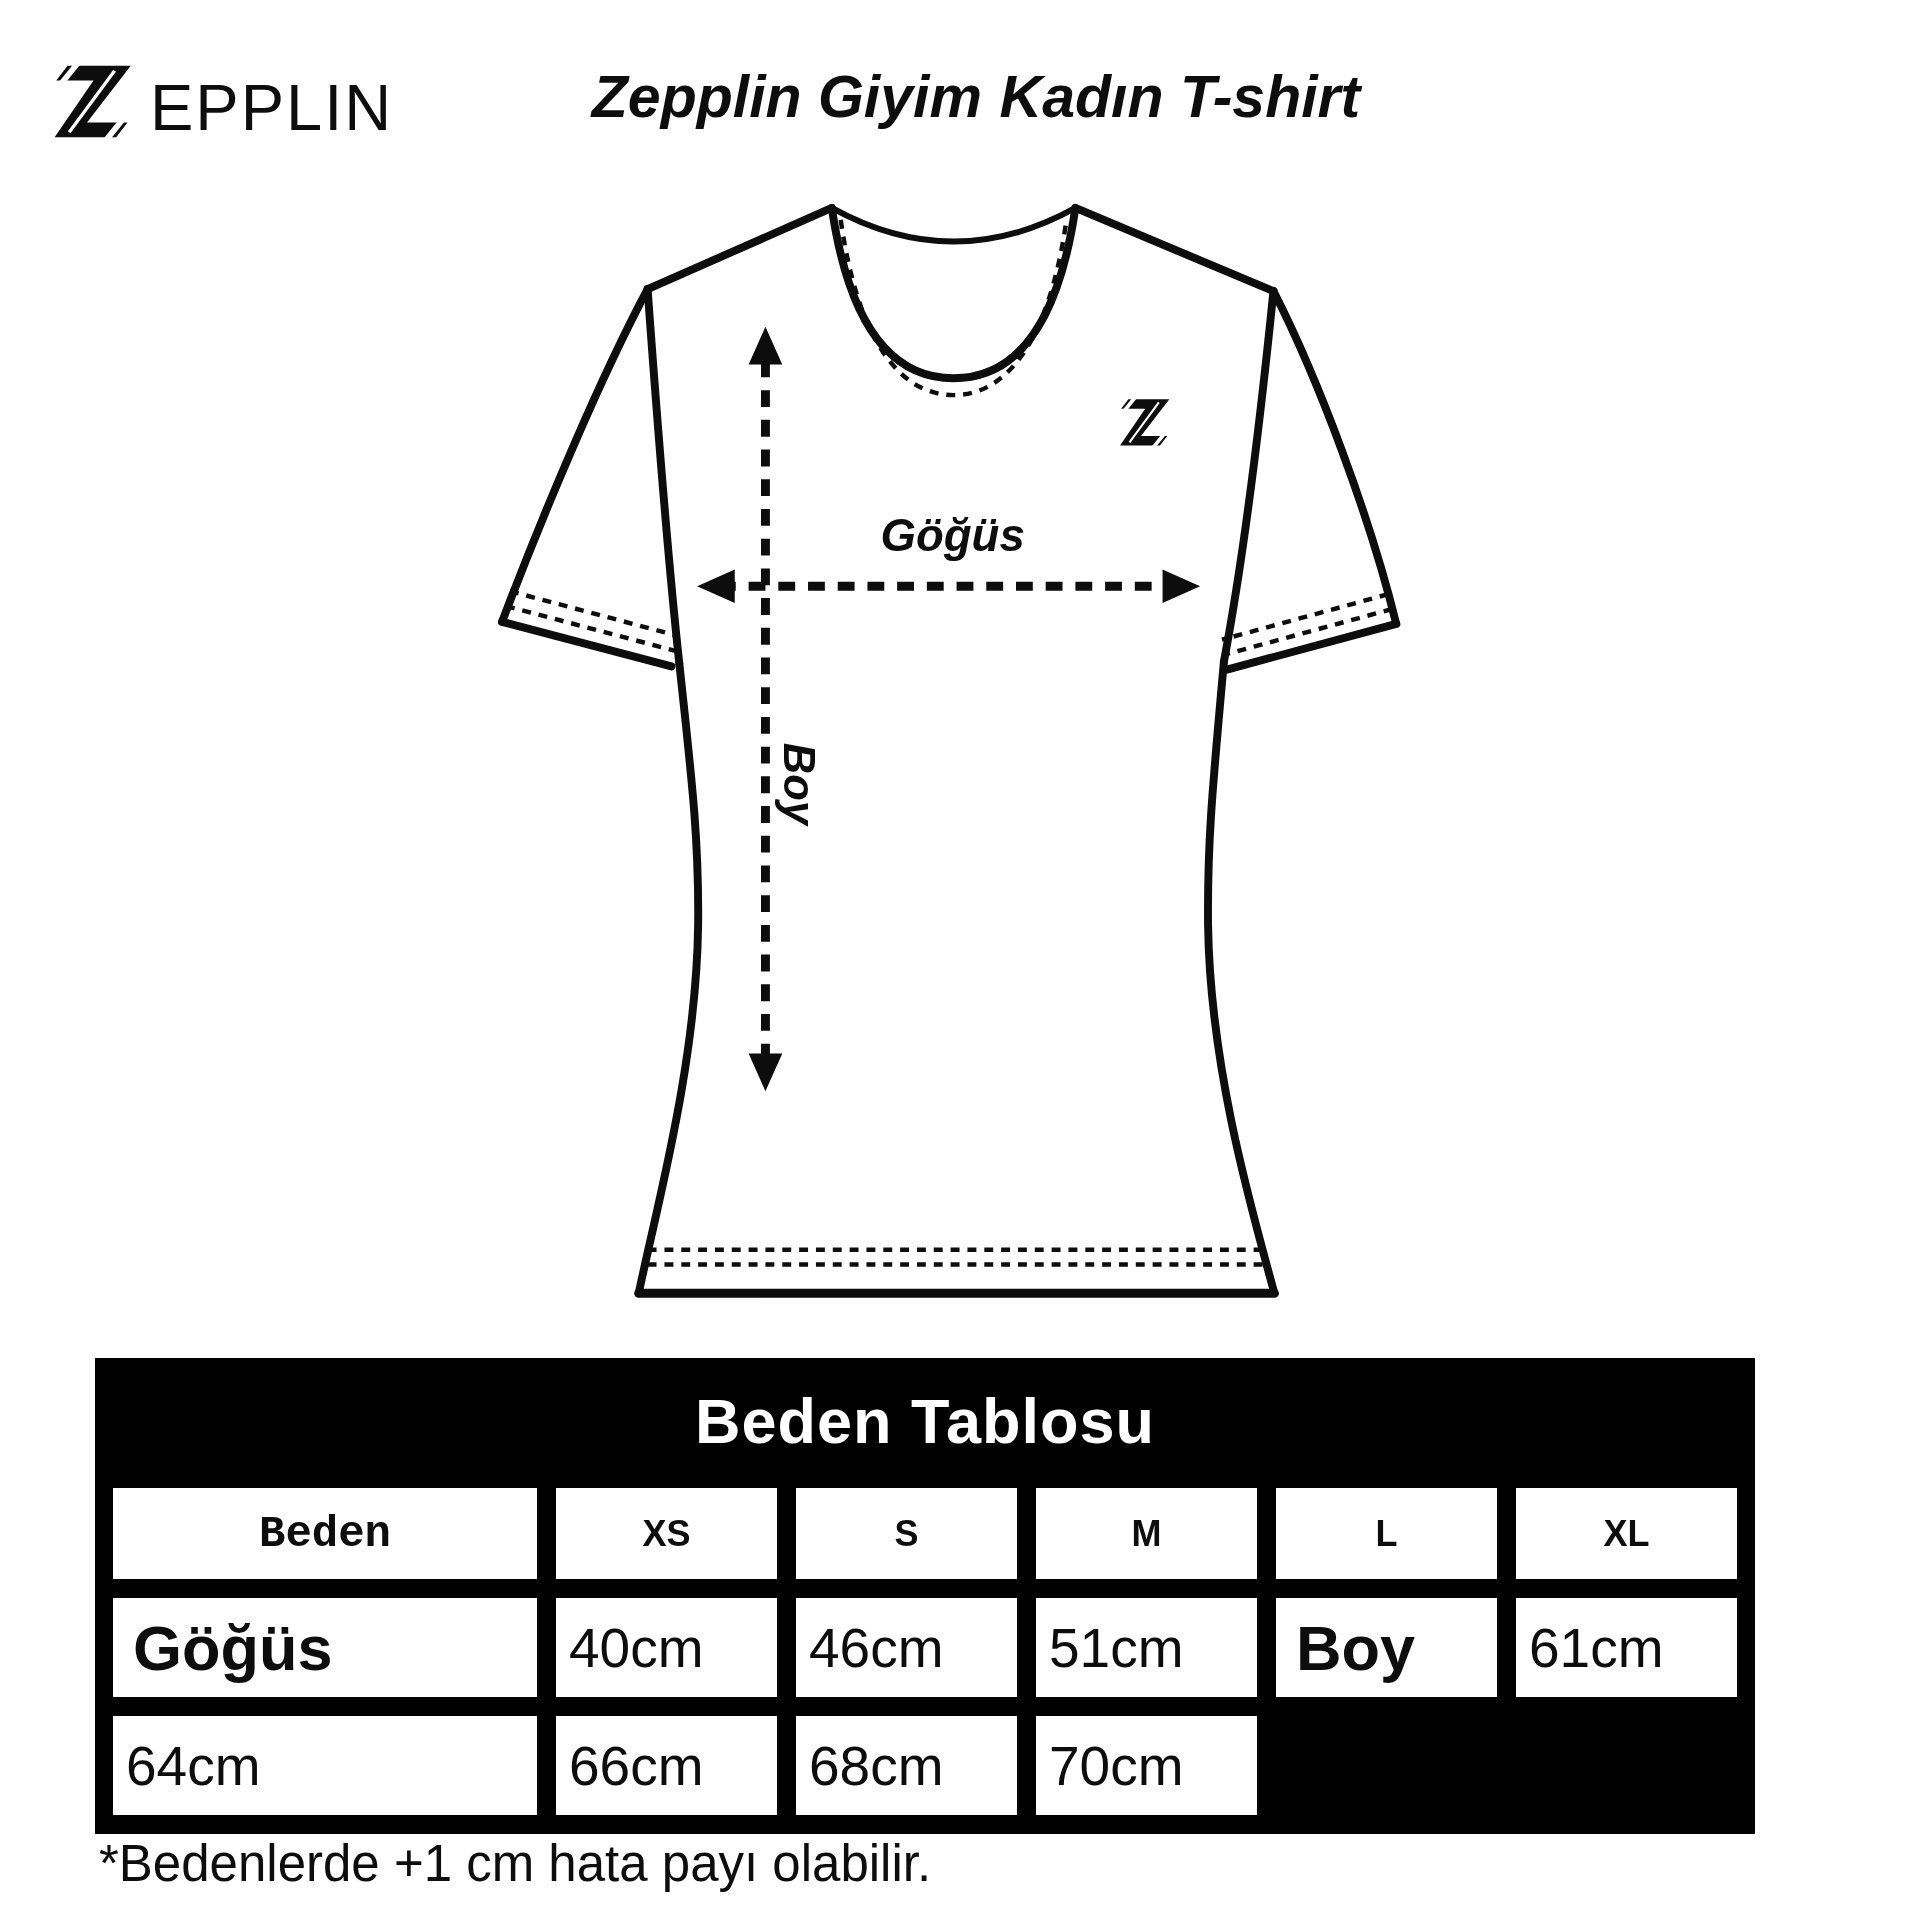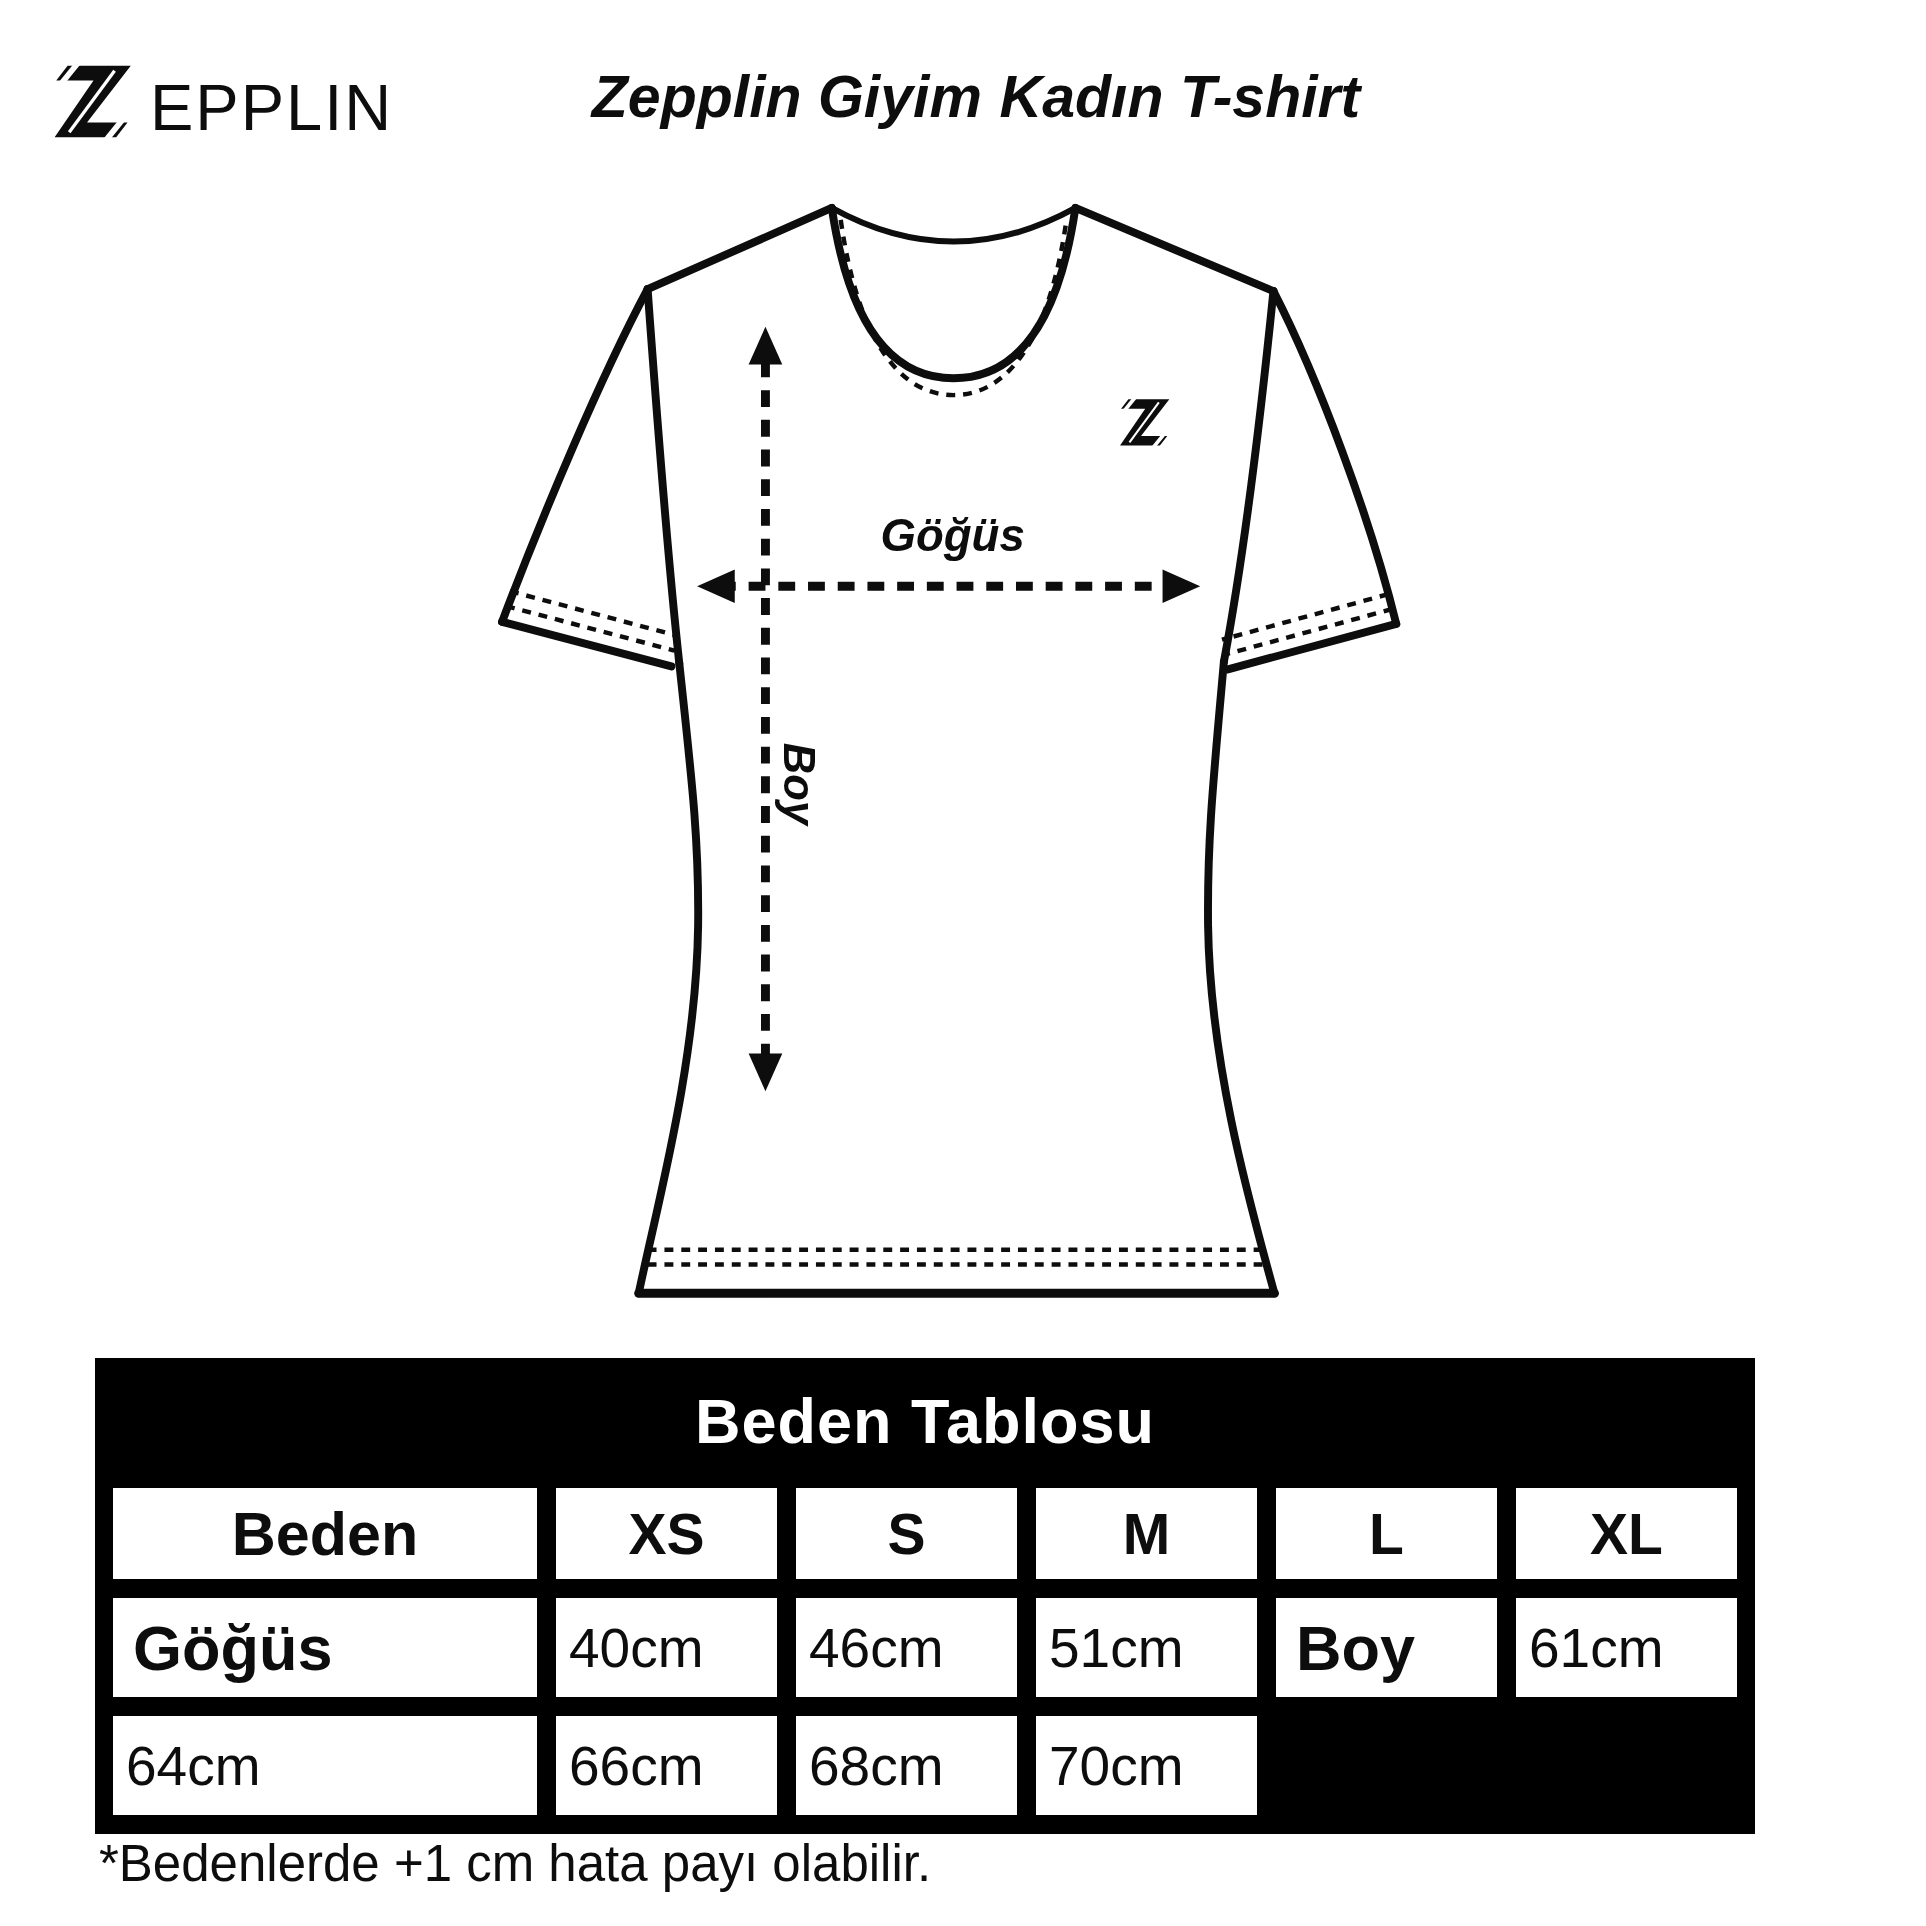--- a/index.html
+++ b/index.html
@@ -33,22 +33,22 @@
     color:#fff;font-size:63px;font-weight:700;letter-spacing:1px;
   }
   .size-grid{
     display:grid;grid-template-columns:434px repeat(5,1fr);
     grid-template-rows:101px 109px 109px;gap:9px;padding:0 13px;
   }
   .cell{
     background:#fff;border:5px solid #000;box-sizing:border-box;
     display:flex;align-items:center;justify-content:center;overflow:hidden;
   }
-  .cell.corner{font-size:61px;font-weight:700;}
-  .cell.size-head{font-size:57px;font-weight:700;text-align:right;}
+  .cell.corner{font-size:44px;font-weight:700;font-family:Liberation Mono, monospace;}
+  .cell.size-head{font-size:36px;font-weight:700;text-align:right;}
   .cell.row-label{font-size:63px;font-weight:700;justify-content:flex-start;padding-left:20px;}
   .cell.value{font-size:55px;font-weight:400;justify-content:flex-start;padding-left:13px;letter-spacing:0;}
   
   .footnote{position:absolute;left:99px;top:1834px;font-size:51px;font-weight:400;}
 </style>
 </head>
 <body>
 
 <div class="brand">
   <svg class="zmark-svg" viewBox="0 0 100 100" aria-hidden="true">

